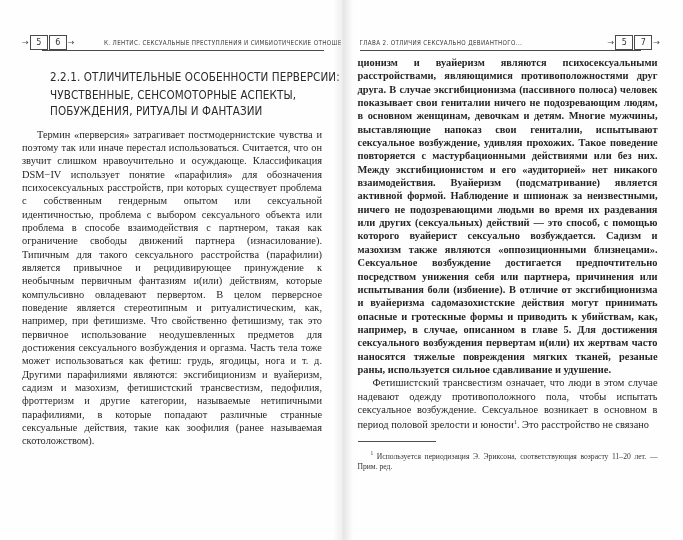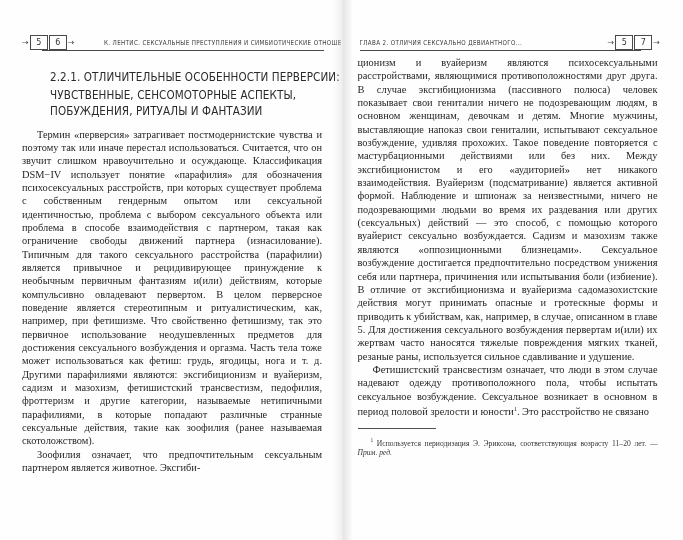--- a/index.html
+++ b/index.html
@@ -136,21 +136,21 @@
     text-justify: inter-word;
   }
   .verso .body { margin-top: 16px; width: 300px; }
   .recto .body { margin-top: 4px;  width: 300px; }
 
   .body p {
     margin: 0;
     text-indent: 15px;
     hyphens: manual;
   }
-  .body p.cont { text-indent: 0; }
+  .body p.cont { text-indent: 0; font-weight: bold; }
 
   
   .footnote {
     margin-top: 9px;
     width: 300px;
   }
   .footnote .fn-rule {
     width: 78px;
     height: 1px;
     background: #4f4f4f;
@@ -161,21 +161,21 @@
     font-size: 7.6px;
     line-height: 10.2px;
     color: #333;
     text-align: justify;
     text-indent: 13px;
   }
   .footnote .fn-text .sup {
     font-size: 5.4px;
     vertical-align: super;
   }
-  .footnote .fn-text .ital { font-style: italic; }
+  .footnote .fn-text .ital { }
 
   sup.fn-marker {
     font-size: 6px;
     vertical-align: super;
   }
 </style>
 </head>
 <body>
 
 <div id="spread">
@@ -196,21 +196,20 @@
     </div>
 
     <div class="section-title">
       <span class="ln">2.2.1. ОТЛИЧИТЕЛЬНЫЕ ОСОБЕННОСТИ ПЕРВЕРСИИ:</span>
       <span class="ln">ЧУВСТВЕННЫЕ, СЕНСОМОТОРНЫЕ АСПЕКТЫ,</span>
       <span class="ln">ПОБУЖДЕНИЯ, РИТУАЛЫ И ФАНТАЗИИ</span>
     </div>
 
     <div class="body">
       <p>Термин «перверсия» затрагивает постмодернистские чувства и поэтому так или иначе перестал использоваться. Считается, что он звучит слишком нравоучительно и осуждающе. Классификация DSM−IV использует понятие «парафилия» для обозначения психосексуальных расстройств, при которых существует проблема с собственным гендерным опытом или сексуальной идентичностью, проблема с выбором сексуального объекта или проблема в способе взаимодействия с партнером, такая как ограничение свободы движений партнера (изнасилование). Типичным для такого сексуального расстройства (парафилии) является привычное и рецидивирующее принуждение к необычным первичным фантазиям и(или) действиям, которые компульсивно овладевают первертом. В целом перверсное поведение является стереотипным и ритуалистическим, как, например, при фетишизме. Что свойственно фетишизму, так это первичное использование неодушевленных предметов для достижения сексуального возбуждения и оргазма. Часть тела тоже может использоваться как фетиш: грудь, ягодицы, нога и т. д. Другими парафилиями являются: эксгибиционизм и вуайеризм, садизм и мазохизм, фетишистский трансвестизм, педофилия, фроттеризм и другие категории, называемые нетипичными парафилиями, в которые попадают различные странные сексуальные действия, такие как зоофилия (ранее называемая скотоложством).</p>
-      <p>Зоофилия означает, что предпочтительным сексуальным партнером является животное. Эксгиби-</p>
     </div>
   </div>
 
   <div class="page recto">
 
     <div class="runhead">
       <div class="runhead-text">ГЛАВА 2. ОТЛИЧИЯ СЕКСУАЛЬНО ДЕВИАНТНОГО...</div>
       <div class="folio">
         <span class="arrow">→</span>
         <span class="box">5</span>

